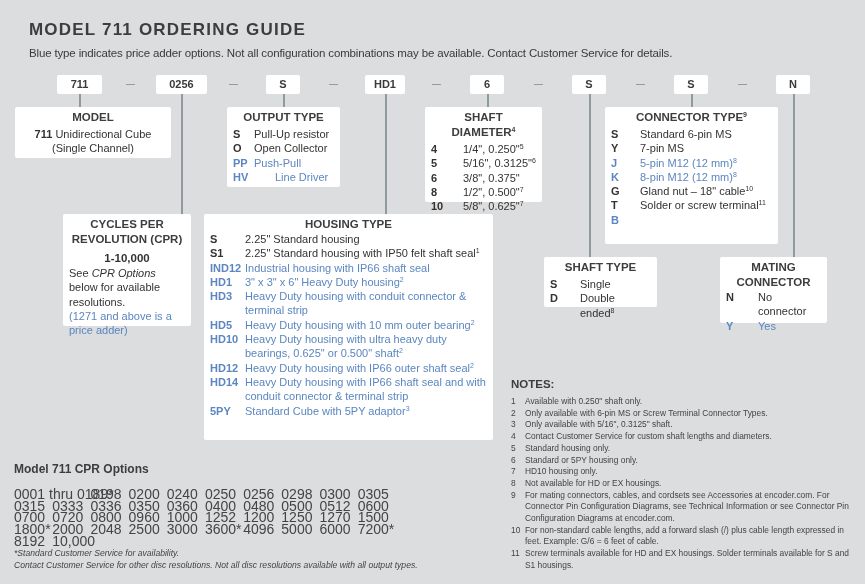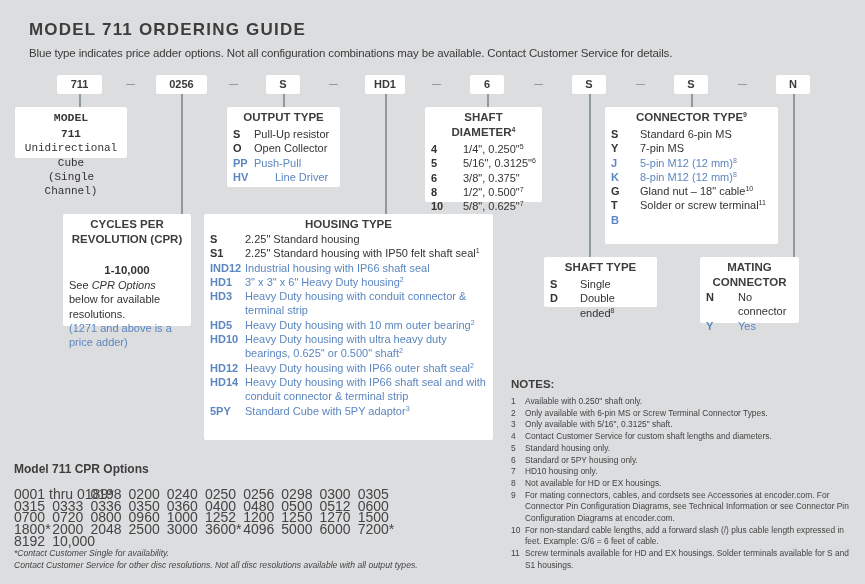--- a/index.html
+++ b/index.html
@@ -53,21 +53,21 @@
 
 <div class="vline" style="left:79px;top:94px;height:13px;"></div>
 <div class="vline" style="left:181px;top:94px;height:120px;"></div>
 <div class="vline" style="left:283px;top:94px;height:13px;"></div>
 <div class="vline" style="left:385px;top:94px;height:120px;"></div>
 <div class="vline" style="left:487px;top:94px;height:13px;"></div>
 <div class="vline" style="left:589px;top:94px;height:163px;"></div>
 <div class="vline" style="left:691px;top:94px;height:13px;"></div>
 <div class="vline" style="left:793px;top:94px;height:163px;"></div>
 
-<div class="box" style="left:15px;top:107px;width:112px;height:51px;text-align:center;font-family:Liberation Mono, monospace;">
+<div class="box" style="left:15px;top:107px;width:156px;height:51px;text-align:center;">
   <h3>MODEL</h3>
   <div><b>711</b> <span>Unidirectional Cube</span></div>
   <div>(Single Channel)</div>
 </div>
 
 <div class="box" style="left:227px;top:107px;width:113px;height:80px;">
   <h3>OUTPUT TYPE</h3>
   <div class="row">
       <span class="k" style="width:21px">S</span>
       <span class="v">Pull-Up resistor</span>
@@ -135,21 +135,21 @@
   <div class="row">
       <span class="k" style="width:29px">T</span>
       <span class="v"><span>Solder or screw terminal</span><sup>11</sup></span>
     </div>
   <div class="row blue">
       <span class="k" style="width:29px">B</span>
     </div>
 </div>
 
 <div class="box" style="left:63px;top:214px;width:128px;height:112px;">
-  <h3 style="margin-bottom:16px"><span>CYCLES PER</span><br><span>REVOLUTION (CPR)</span></h3>
+  <h3 style="margin-bottom:4px"><span>CYCLES PER</span><br><span>REVOLUTION (CPR)</span></h3>
   <div style="text-align:center;font-weight:bold;font-size:11.5px;line-height:15px;margin-top:1px;">1-10,000</div>
   <div><span>See </span><i>CPR Options</i><span> below for available resolutions.</span></div>
   <div class="blue">(1271 and above is a price adder)</div>
 </div>
 
 <div class="box" style="left:204px;top:214px;width:289px;height:226px;">
   <h3 style="margin-bottom:0">HOUSING TYPE</h3>
   <div class="row">
       <span class="k" style="width:35px">S</span>
       <span class="v">2.25" Standard housing</span>
@@ -197,21 +197,21 @@
   <div class="row">
       <span class="k" style="width:30px">S</span>
       <span class="v">Single</span>
     </div>
   <div class="row">
       <span class="k" style="width:30px">D</span>
       <span class="v"><span>Double ended</span><sup>8</sup></span>
     </div>
 </div>
 
-<div class="box" style="left:700px;top:257px;width:99px;height:66px;">
+<div class="box" style="left:720px;top:257px;width:107px;height:66px;">
   <h3 style="margin-bottom:0"><span>MATING</span><br><span>CONNECTOR</span></h3>
   <div class="row">
       <span class="k" style="width:32px">N</span>
       <span class="v">No connector</span>
     </div>
   <div class="row blue">
       <span class="k" style="width:32px">Y</span>
       <span class="v">Yes</span>
     </div>
 </div>
@@ -263,21 +263,21 @@
     <span class="c">4096</span>
     <span class="c">5000</span>
     <span class="c">6000</span>
     <span class="c">7200*</span>
   </div>
   <div class="r">
     <span class="c">8192</span>
     <span class="c">10,000</span>
   </div>
 </div>
-<div class="cpr-note" style="top:548px;">*Contact Customer Single for availability.</div>
+<div class="cpr-note" style="top:548px;">*Standard Customer Service for availability.</div>
 <div class="cpr-note" style="top:560px;">Contact Customer Service for other disc resolutions. Not all disc resolutions available with all output types.</div>
 
 <div class="notes-title">NOTES:</div>
 <div class="notes">
   <div class="n">
       <span class="num">1</span>
       <span class="txt">Available with 0.250" shaft only.</span>
     </div>
   <div class="n">
       <span class="num">2</span>

